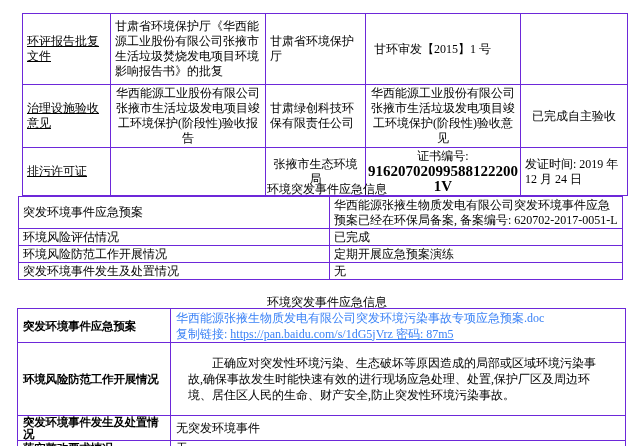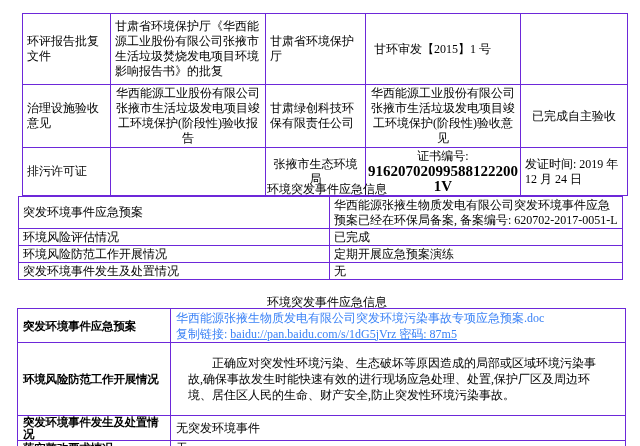--- a/index.html
+++ b/index.html
@@ -7,21 +7,21 @@
     width:640px;height:446px;position:relative;overflow:hidden;
     font-family:"Liberation Serif","DejaVu Serif",serif;
     color:#000;
     -webkit-font-smoothing:antialiased;
   }
   table{border-collapse:collapse;table-layout:fixed;position:absolute;background:#fff;}
   td{border:1px solid #6d28d9;font-size:12px;line-height:15px;padding:1px 4px;vertical-align:middle;overflow:hidden;word-break:break-all;}
 
   
   #permits{left:22px;top:13px;width:605px;}
-  #permits td.lab{text-align:left;}
+  #permits td.lab{text-align:left;text-decoration:underline;}
   #permits .c-doc{text-align:left;}
   #permits .c-doc.center,#permits .c-num.center{text-align:center;}
   #permits .c-num{text-align:left;padding-left:8px;}
   #permits .c-agency{text-align:left;}
   #permits .c-agency.center{text-align:center;}
   #permits .c-status{text-align:left;}
   #permits .c-status.center{text-align:center;}
   #permits .num-title{display:block;text-align:center;}
   #permits .num-value{display:block;text-align:center;font-size:15px;letter-spacing:0;font-weight:bold;}
 
@@ -117,21 +117,21 @@
 <table id="emg2">
   <colgroup>
       <col style="width:153px">
       <col style="width:455px">
     </colgroup>
   <tbody>
       <tr style="height:34px">
     <td class="lab">突发环境事件应急预案</td>
     <td>
       <span class="plan-line muted">华西能源张掖生物质发电有限公司突发环境污染事故专项应急预案.doc</span>
-      <span class="plan-line muted"><span>复制链接: </span><span class="link-underline">baidu://pan.baidu.com/s/1dG5jVrz  密码: 87m5</span></span>
+      <span class="plan-line muted"><span>复制链接: </span><span class="link-underline">https://pan.baidu.com/s/1dG5jVrz  密码: 87m5</span></span>
     </td>
   </tr>
   <tr style="height:49px">
     <td class="lab">环境风险防范工作开展情况</td>
     <td>
       <p class="para">正确应对突发性环境污染、生态破坏等原因造成的局部或区域环境污染事故,确保事故发生时能快速有效的进行现场应急处理、处置,保护厂区及周边环境、居住区人民的生命、财产安全,防止突发性环境污染事故。</p>
     </td>
   </tr>
   <tr class="tight" style="height:13px">
     <td class="lab">突发环境事件发生及处置情况</td>

